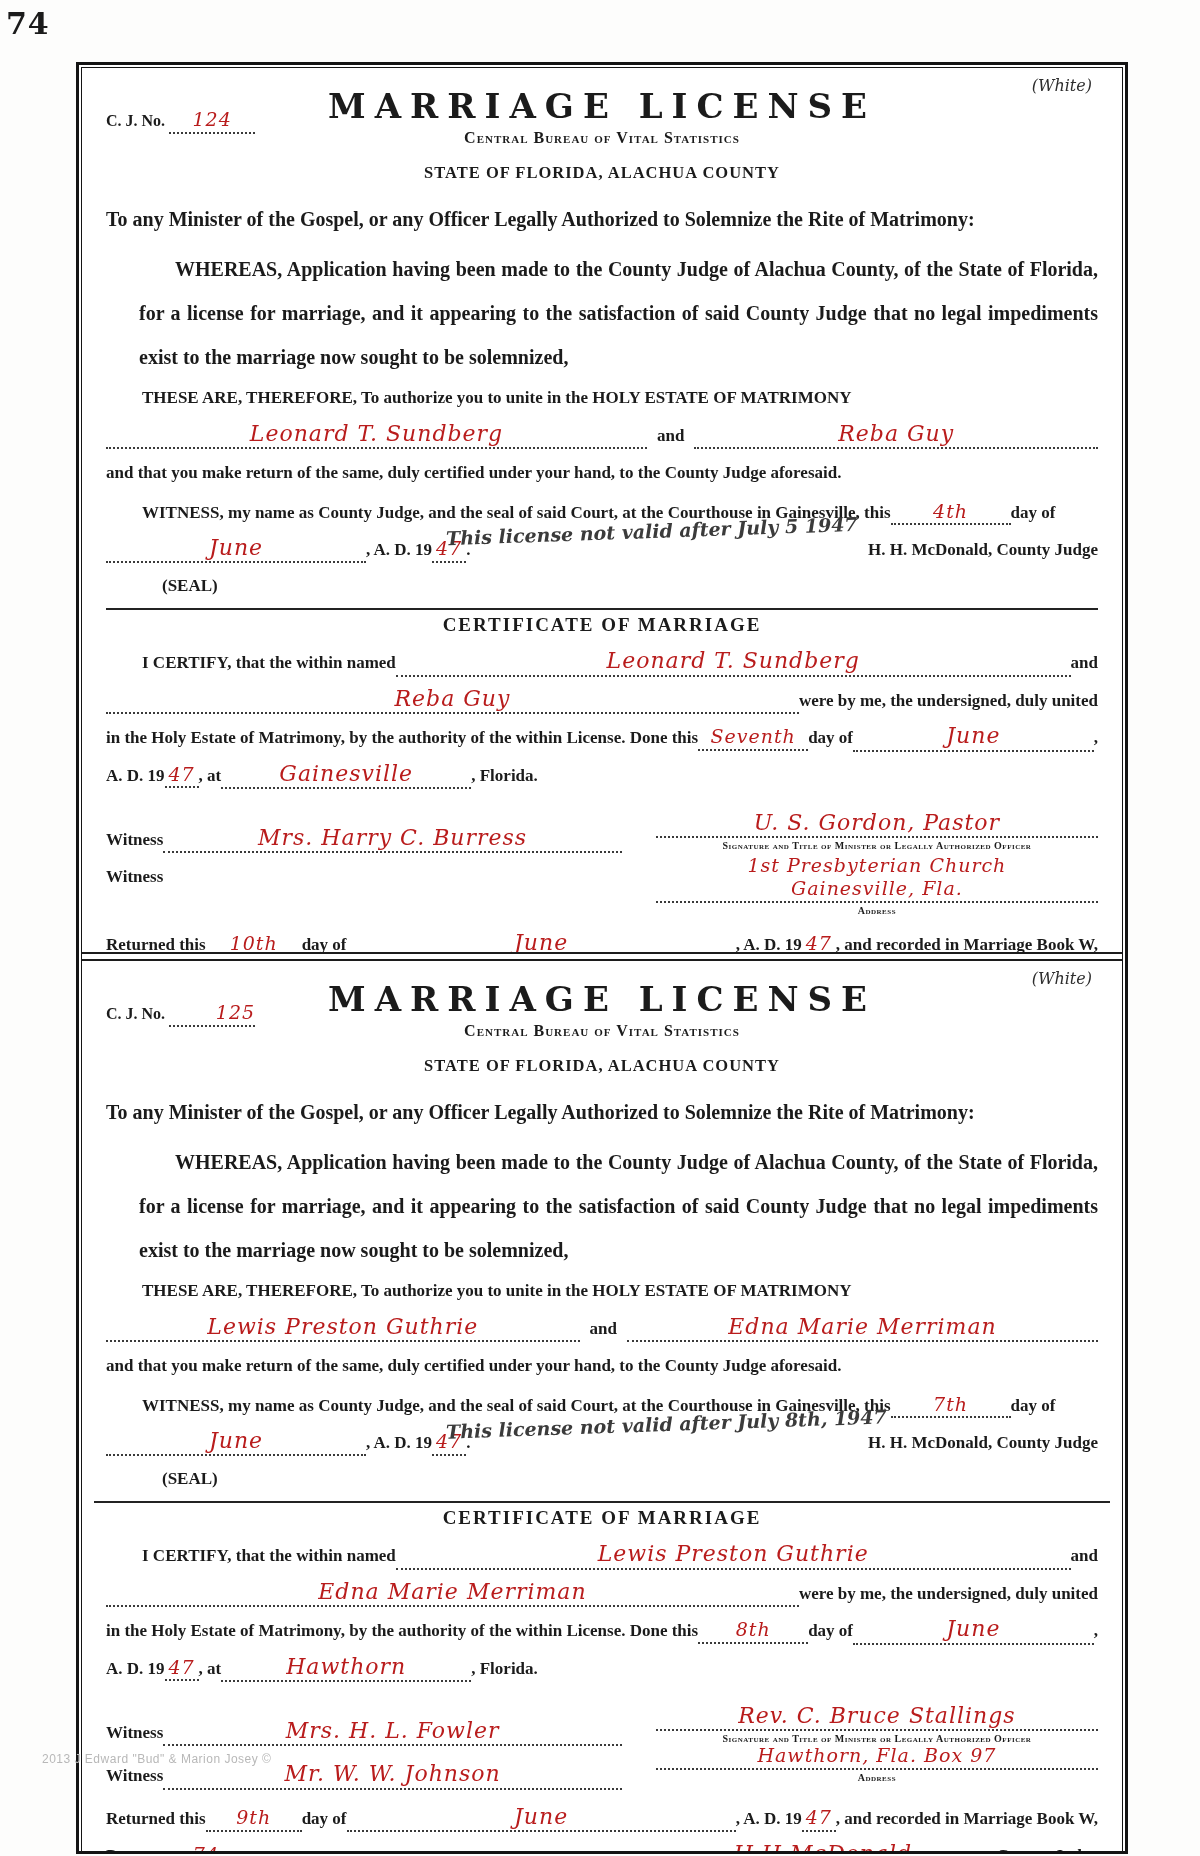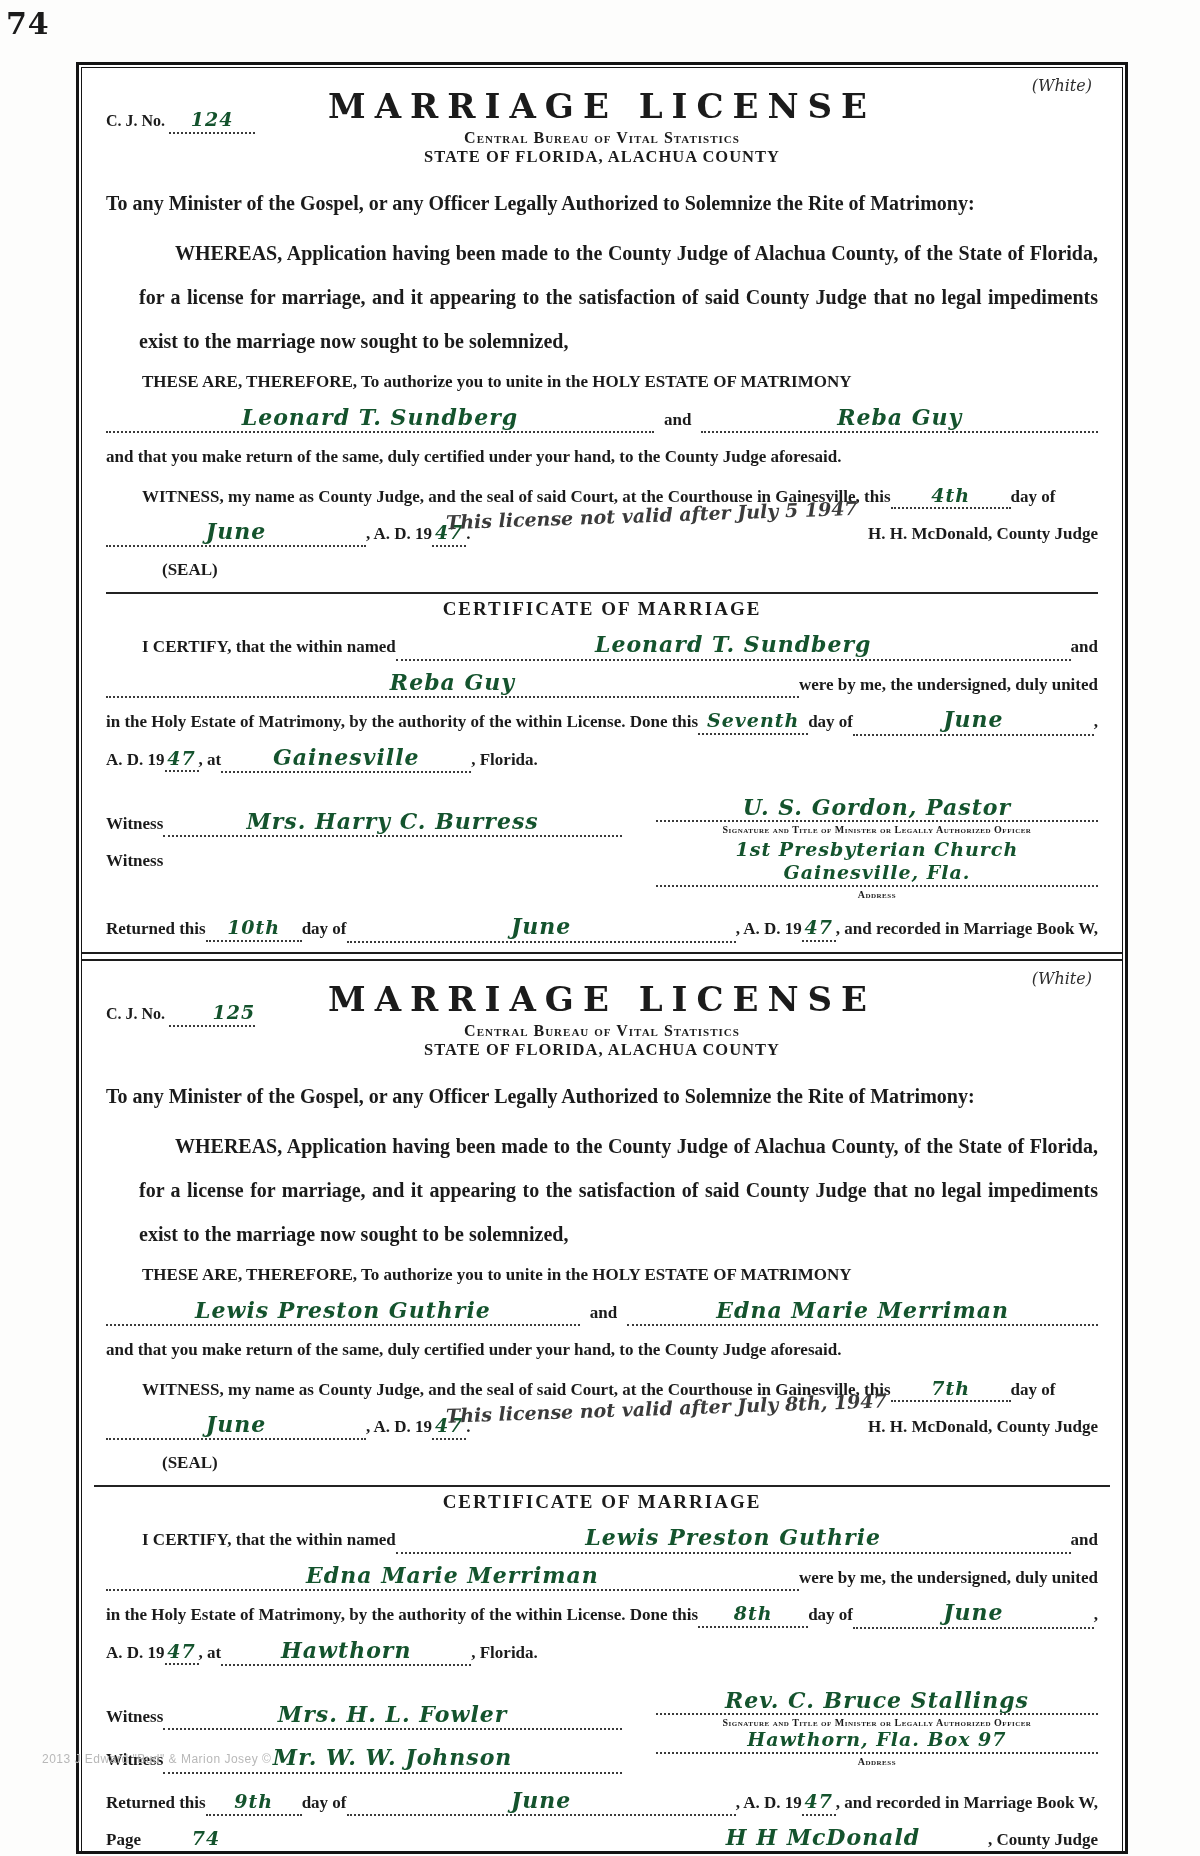--- a/index.html
+++ b/index.html
@@ -32,38 +32,38 @@
   .form-header{position:relative;padding-top:20px;}
   .cj{position:absolute;left:0;top:40px;font-size:16px;font-weight:bold;}
   .title{
     text-align:center;font-family:"DejaVu Serif",serif;font-weight:bold;
     font-size:34px;letter-spacing:9px;line-height:1.1;
   }
   .bureau{
     text-align:center;font-weight:bold;font-variant:small-caps;
     font-size:16px;margin-top:4px;letter-spacing:1px;
   }
-  .stateline{text-align:center;font-weight:bold;font-size:16.5px;margin-top:0;letter-spacing:1px;}
+  .stateline{text-align:center;font-weight:bold;font-size:16.5px;margin-top:16px;letter-spacing:1px;}
 
   .para{font-size:20px;font-weight:bold;line-height:2.2;text-align:justify;}
   .mt14{margin-top:14px;}
   .mt6{margin-top:6px;margin-left:33px;}
   .indent{ text-indent:36px;}
 
   .line{font-size:17px;font-weight:bold;line-height:2.2;white-space:nowrap;}
   .flexline{display:flex;align-items:baseline;font-size:17px;font-weight:bold;line-height:2.2;}
 
   .fill{
     display:inline-block;border-bottom:2px dotted #3a3a3a;
     text-align:center;vertical-align:baseline;line-height:1.25;
   }
   .grow{flex:1 1 auto;}
   .hw{
-    font-family:"DejaVu Serif",serif;font-style:italic;font-weight:bold;
-    color:#14532d;font-size:22px;letter-spacing:1px;white-space:nowrap;
+    font-family:"DejaVu Serif",serif;font-style:italic;font-weight:normal;
+    color:#b91c1c;font-size:22px;letter-spacing:1px;white-space:nowrap;
   }
   .hw-sm{font-size:19px;}
   .note{
     position:absolute;transform:rotate(-2deg);
     font-family:"DejaVu Serif",serif;font-style:italic;font-size:19px;color:#3b3b3b;white-space:nowrap;
   }
   .adline{position:relative;}
   .seal{margin:8px 0 0 56px;font-size:17px;font-weight:bold;}
   .rule{border-top:2px solid #232323;margin:12px -12px 0 -12px;}
   .cert-title{text-align:center;font-weight:bold;font-size:19px;letter-spacing:2px;margin-top:4px;}

